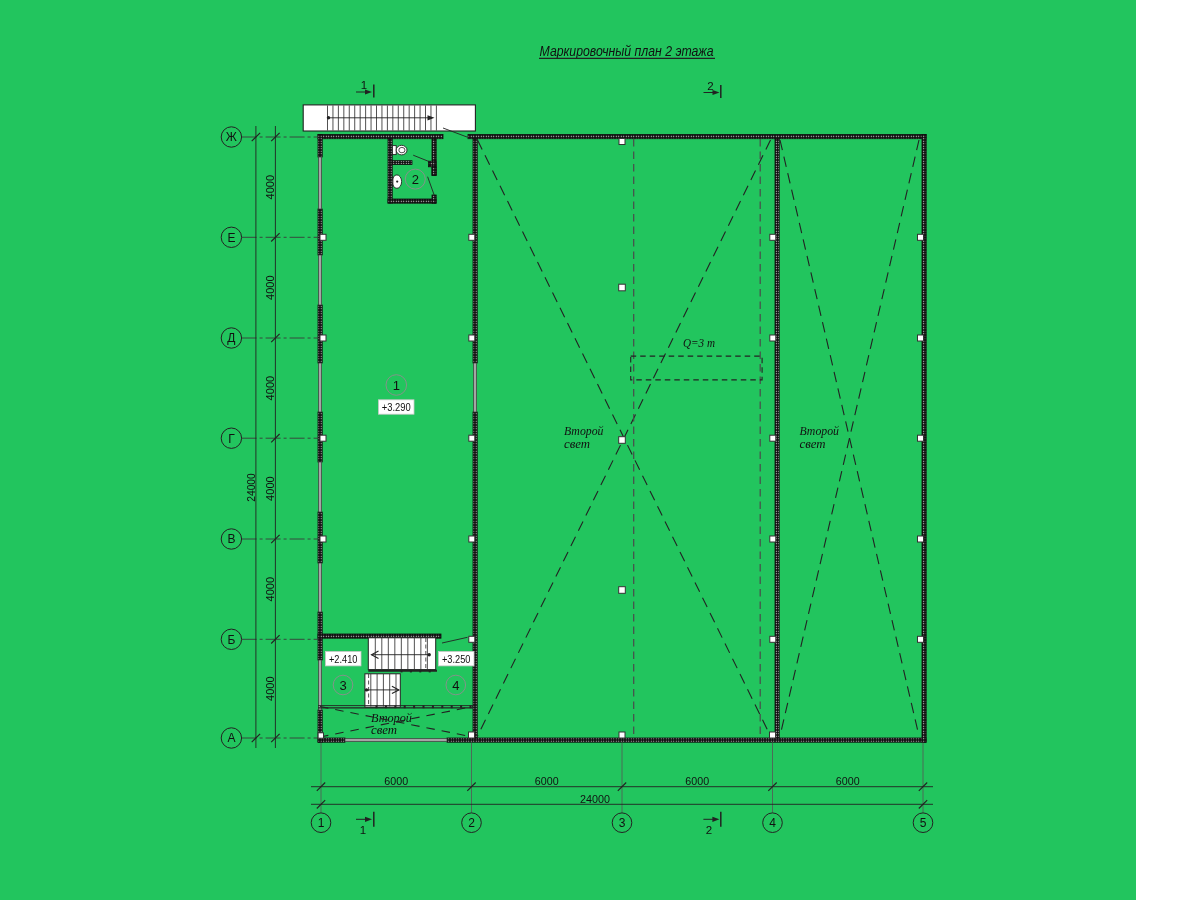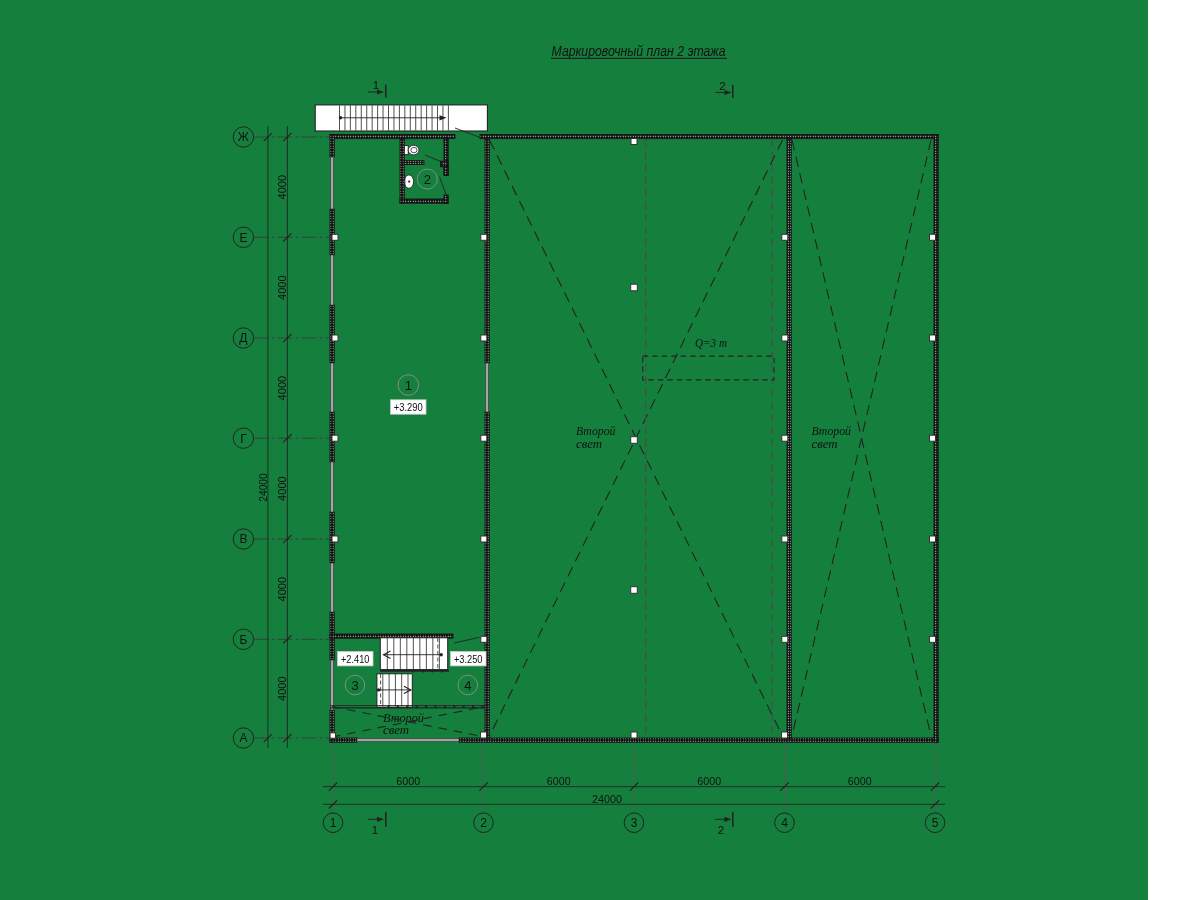--- a/index.html
+++ b/index.html
@@ -1,15 +1,15 @@
 <!DOCTYPE html>
 <html><head><meta charset="utf-8">
 <style>
 html,body{margin:0;padding:0;background:#fff;}
-#page{width:1136px;height:900px;position:relative;background:#15803d;overflow:hidden;padding-left:12px;}
+#page{width:1136px;height:900px;position:relative;background:#22c55e;overflow:hidden;}
 svg{display:block}
 text{white-space:pre}
 </style></head>
 <body>
 <div id="page">
 <svg width="1200" height="900" viewBox="0 0 1200 900">
 <defs>
 <pattern id="wh" width="2.5" height="2.5" patternUnits="userSpaceOnUse">
 <rect width="2.5" height="2.5" fill="#101010"></rect>
 <circle cx="1.25" cy="1.25" r="0.55" fill="#fff"></circle>

